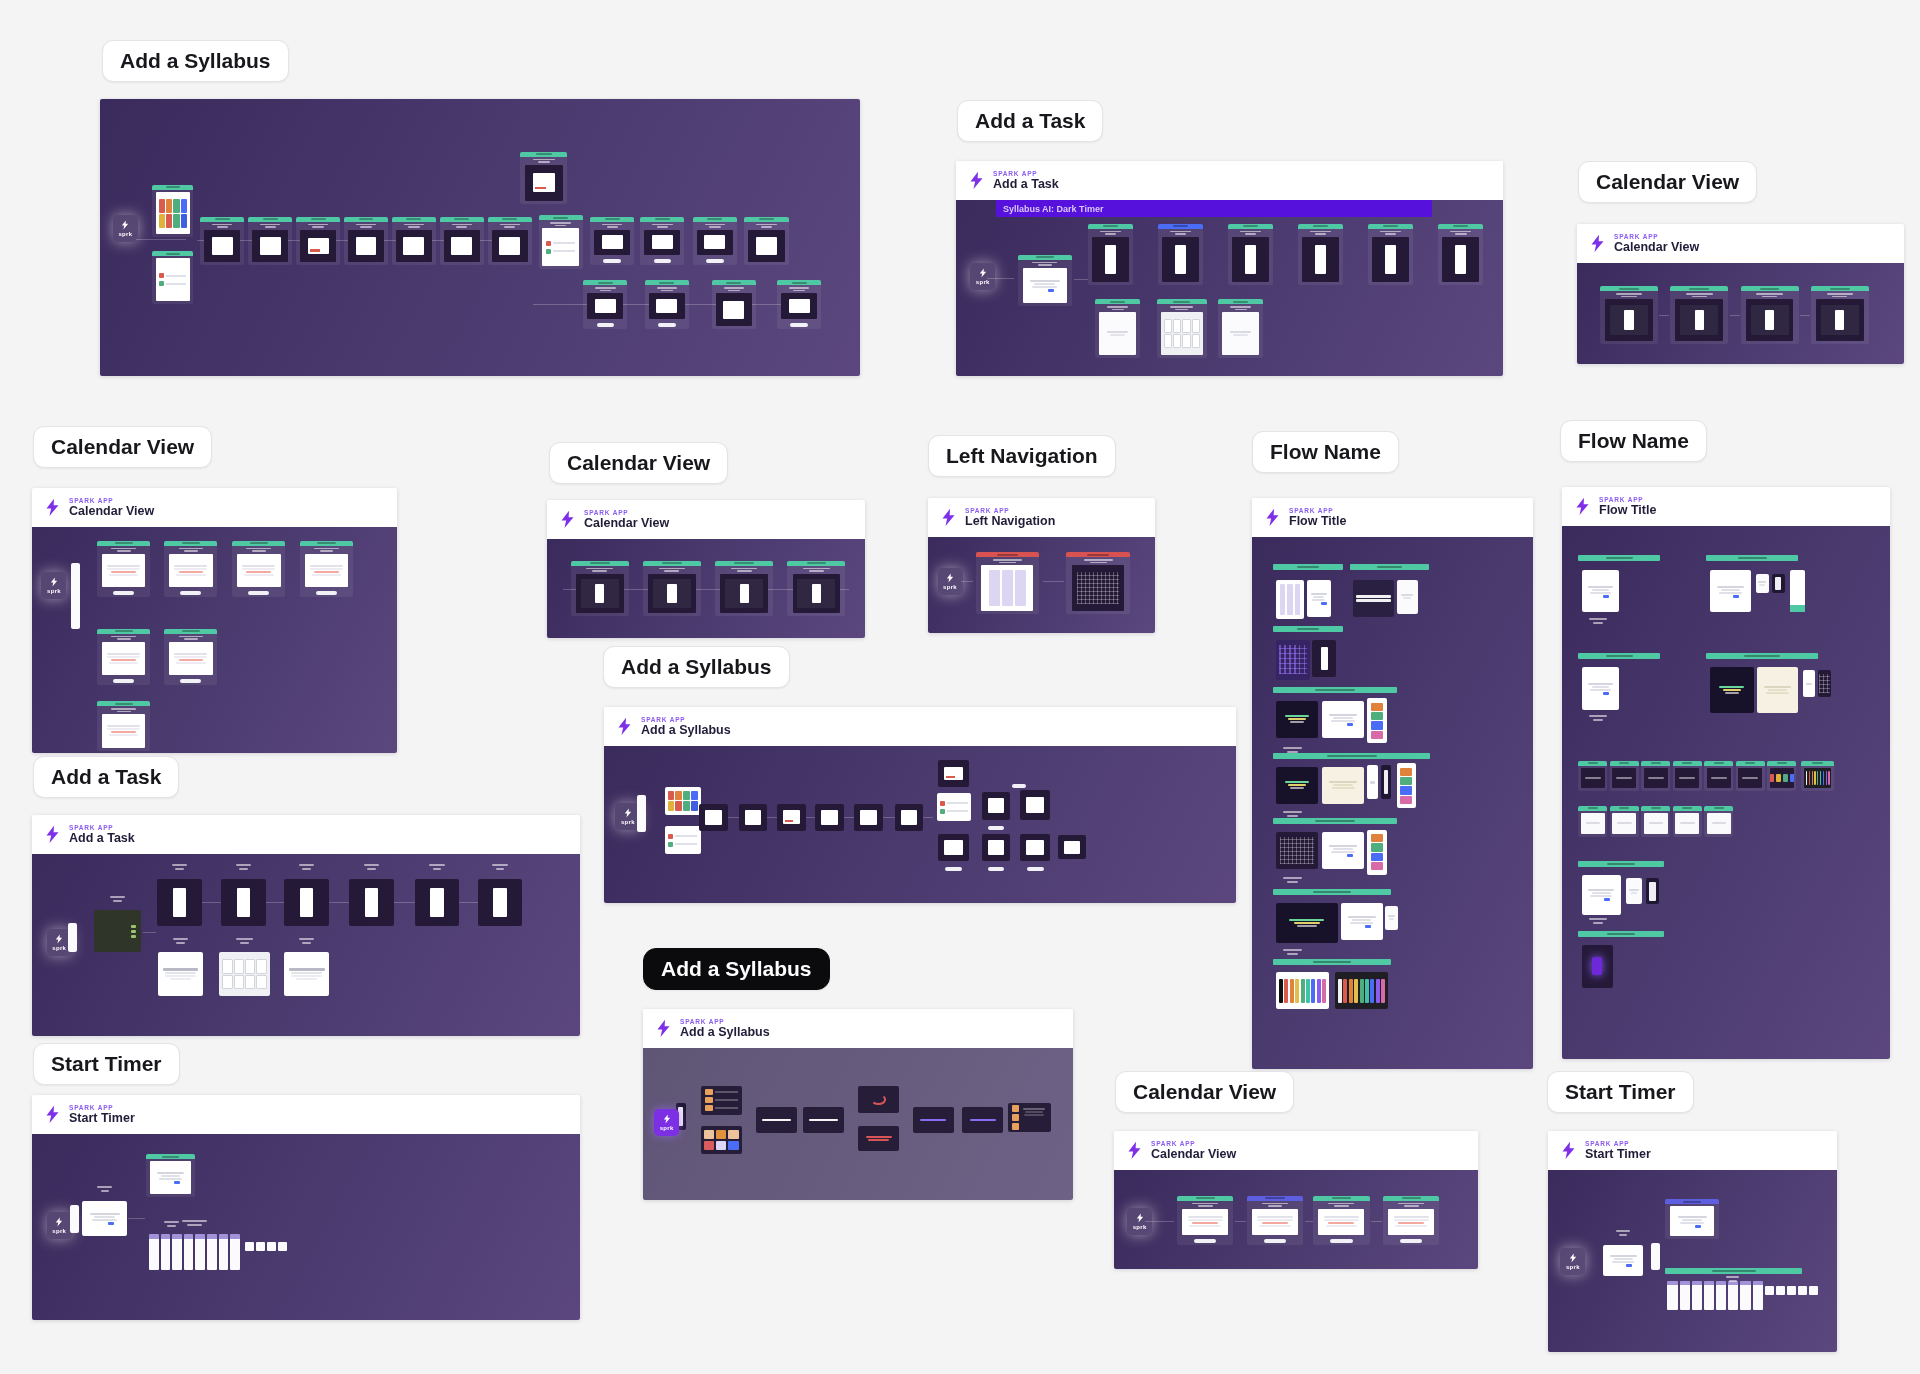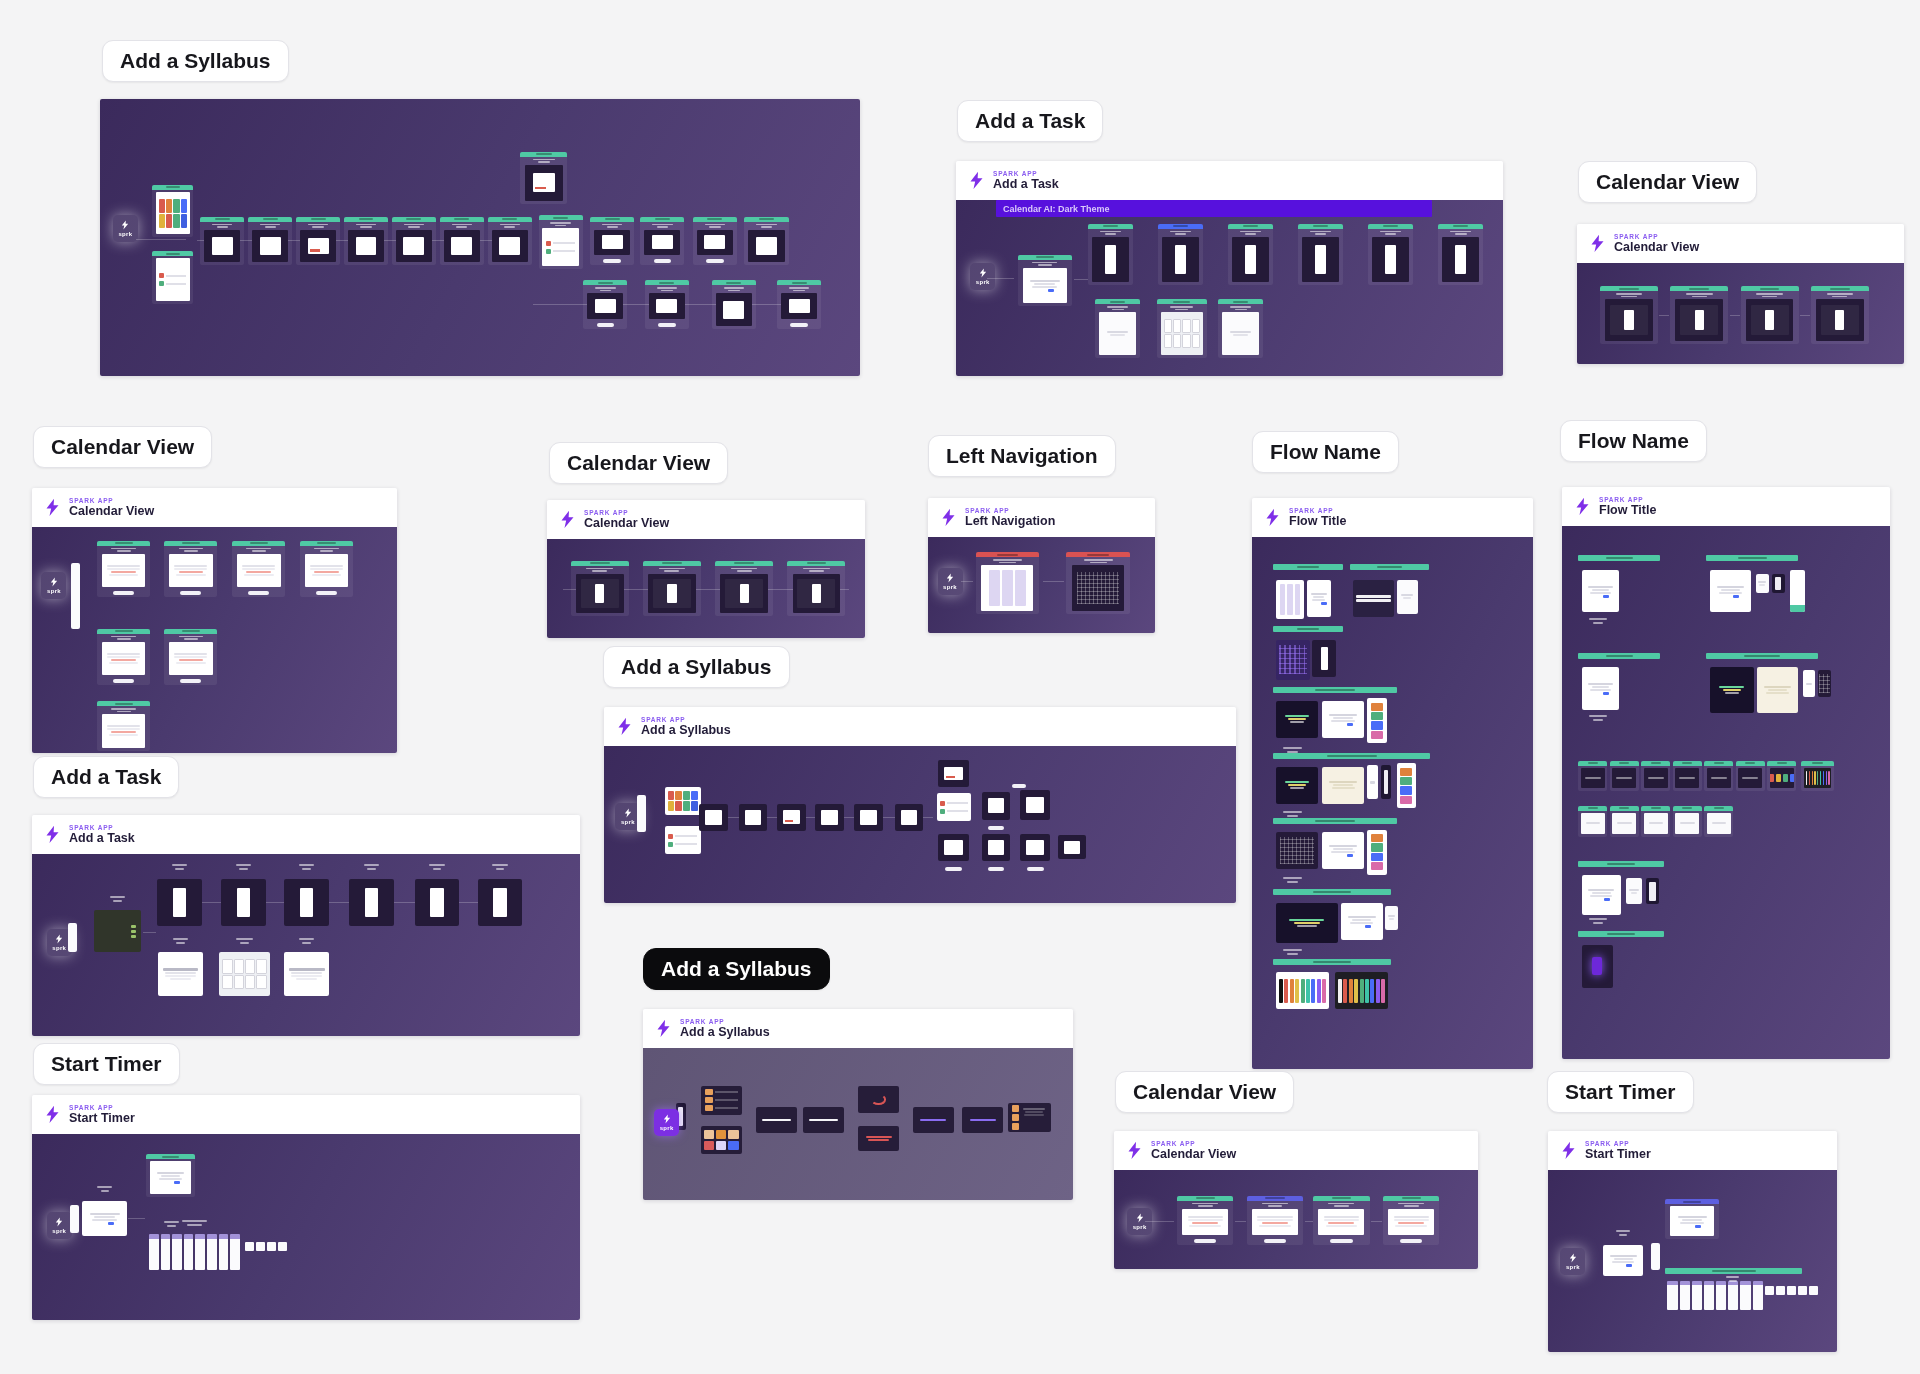--- a/index.html
+++ b/index.html
@@ -335,21 +335,21 @@
       <div class="fheader">
         <svg width="15" height="18.75" viewBox="0 0 20 25">
           <path d="M12 1 L2 14 h6.2 L6 24 L18 9.5 h-6.5 Z" fill="#7f2fe8"></path>
         </svg>
         <div>
           <div class="fapp">SPARK APP</div>
           <div class="ftitle">Add a Task</div>
         </div>
       </div>
       <div class="fcontent" style="background: linear-gradient(118deg, rgb(59, 42, 92) 0%, rgb(74, 58, 110) 50%, rgb(91, 71, 126) 100%);">
-        <div class="banner" style="left: 7.3%; top: 0px; width: 78.4%; background: rgb(87, 17, 221); color: rgb(217, 200, 251);">Calendar AI: Dark Theme</div>
+        <div class="banner" style="left: 7.3%; top: 0px; width: 78.4%; background: rgb(87, 17, 221); color: rgb(217, 200, 251);">Syllabus AI: Dark Timer</div>
         <div class="spark" style="left: 2.6%; top: 36%;">
           <svg width="8" height="10" viewBox="0 0 20 25">
             <path d="M12 1 L2 14 h6.2 L6 24 L18 9.5 h-6.5 Z" fill="#ffffff"></path>
           </svg>
           <span class="nlabel">sprk</span>
         </div>
         <div class="hline" style="left: 5.6%; top: 44.5%; width: 5%;"></div>
         <div class="tcard chrome" style="left: 11.3%; top: 31%; width: 9.9%; height: 29%;">
           <div class="hb" style="background:#4fc9a4">
             <i></i>

